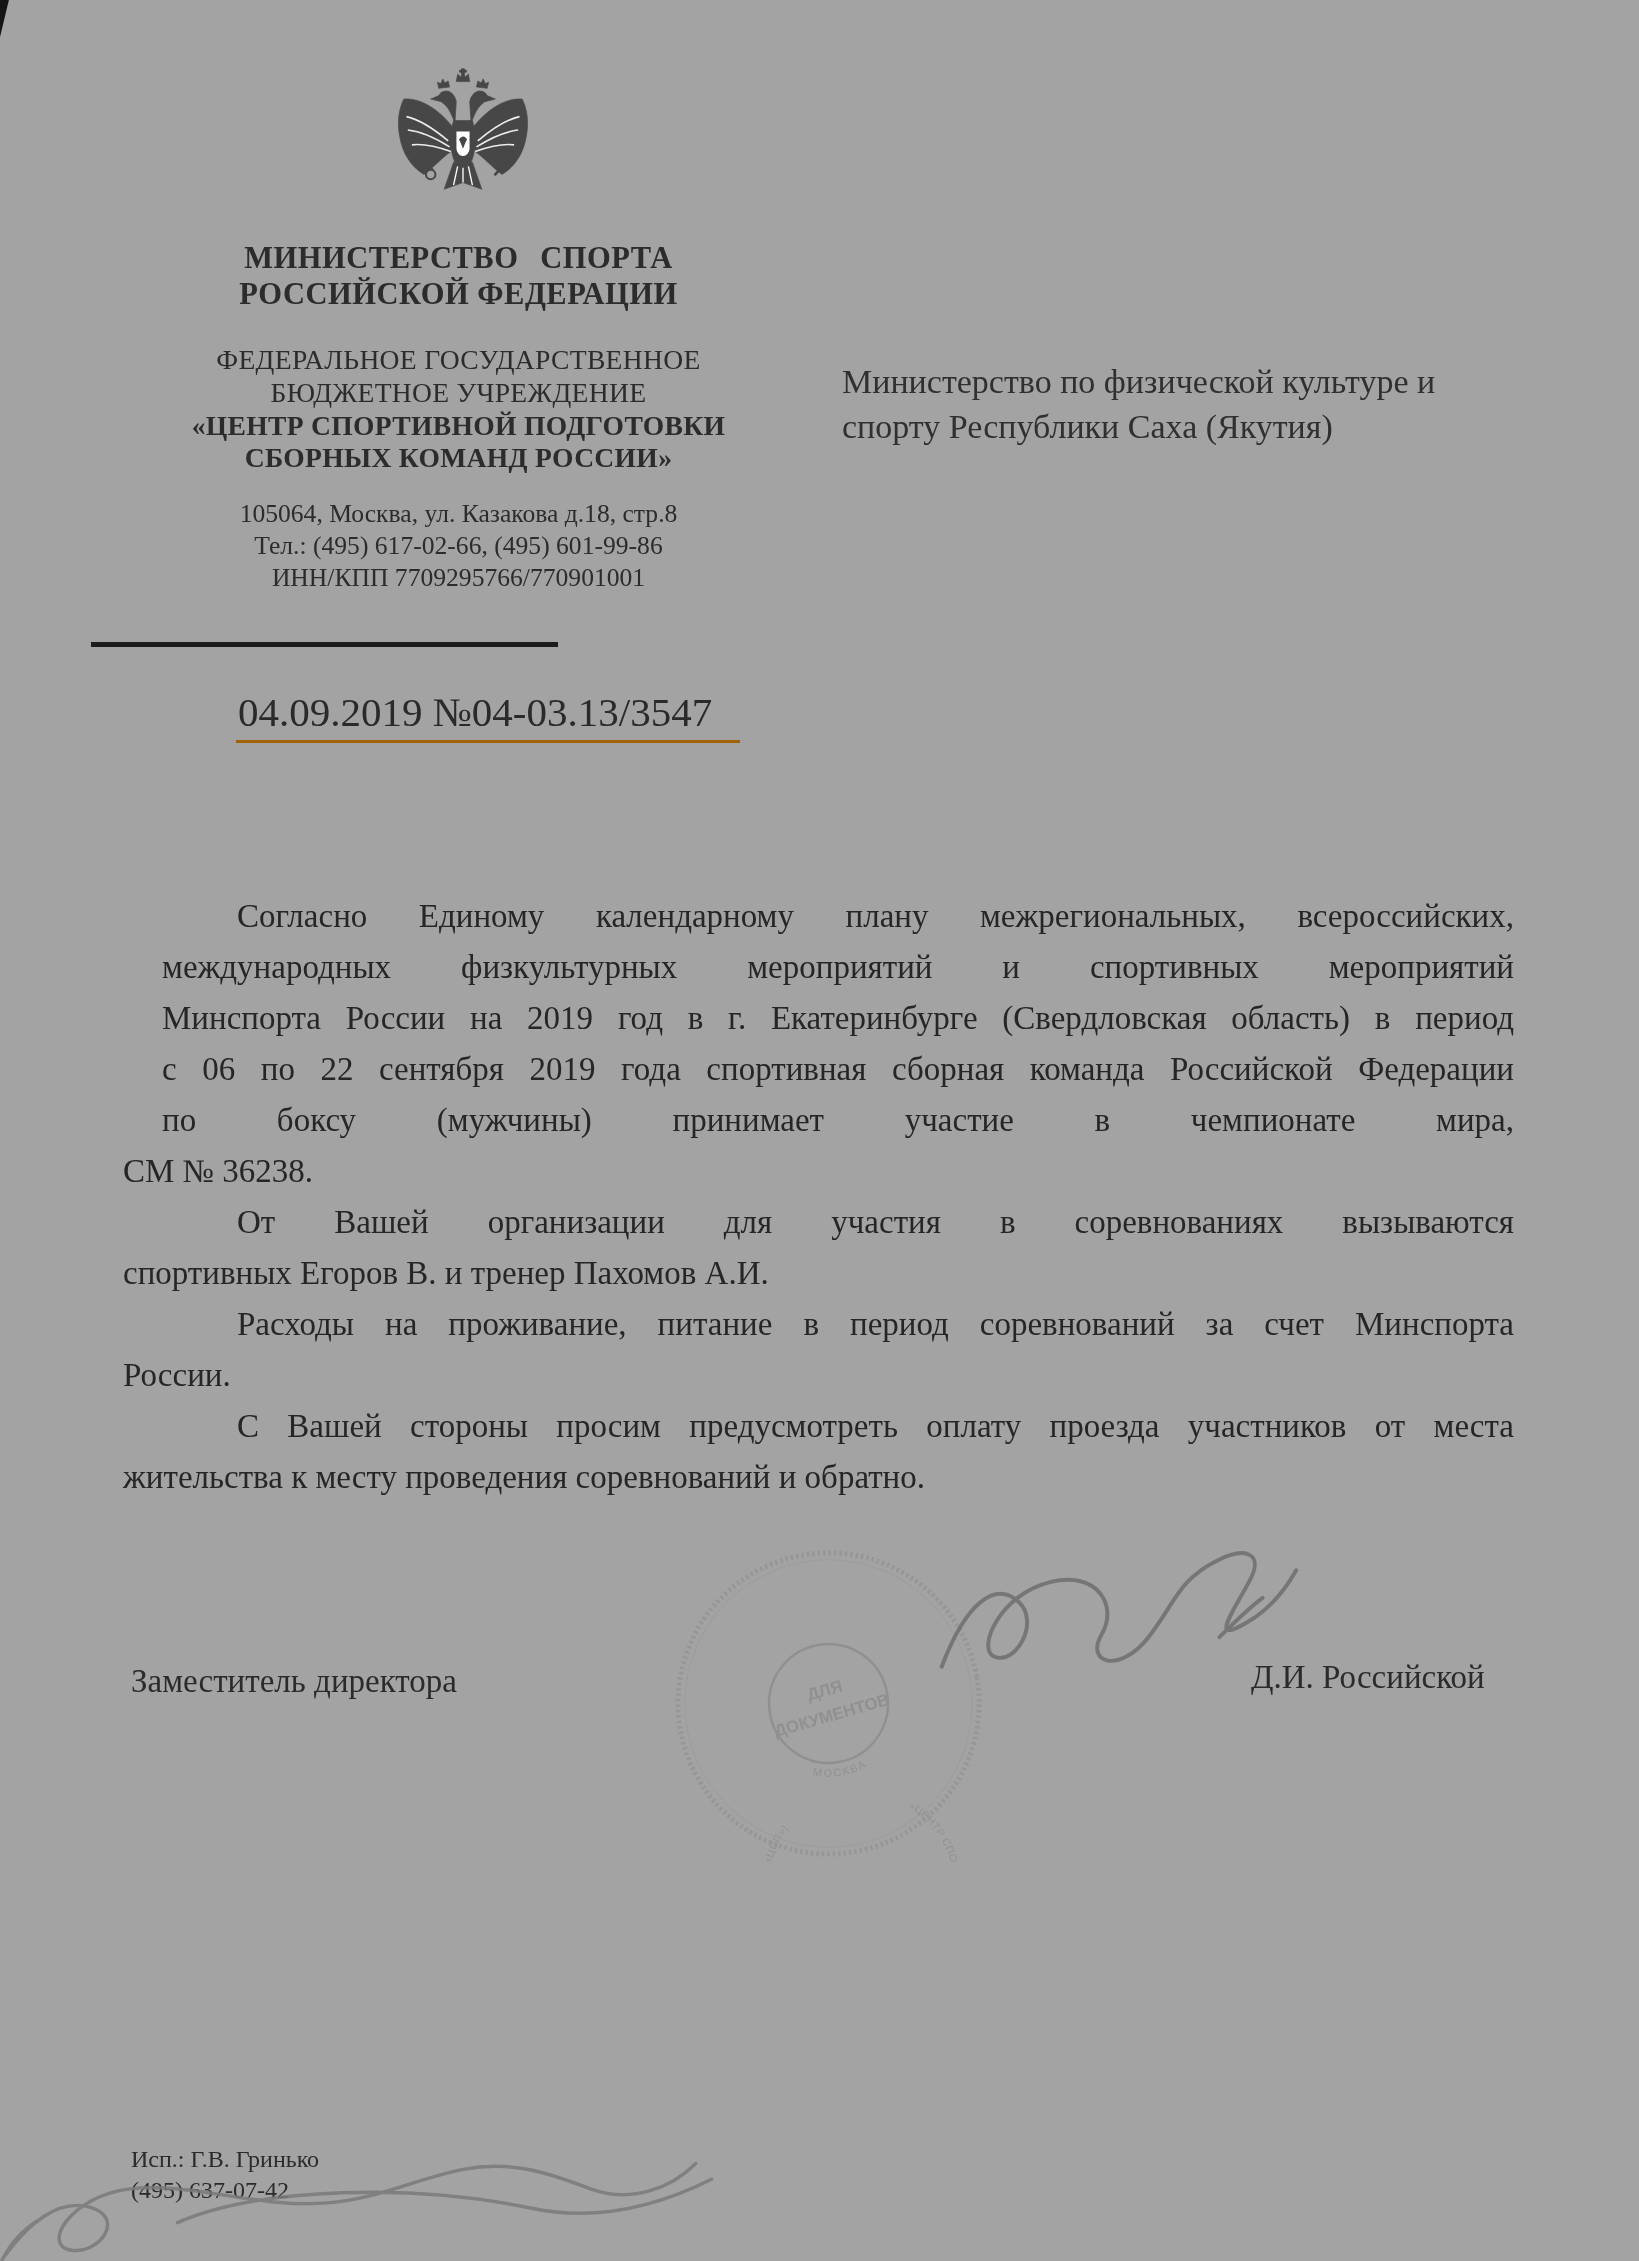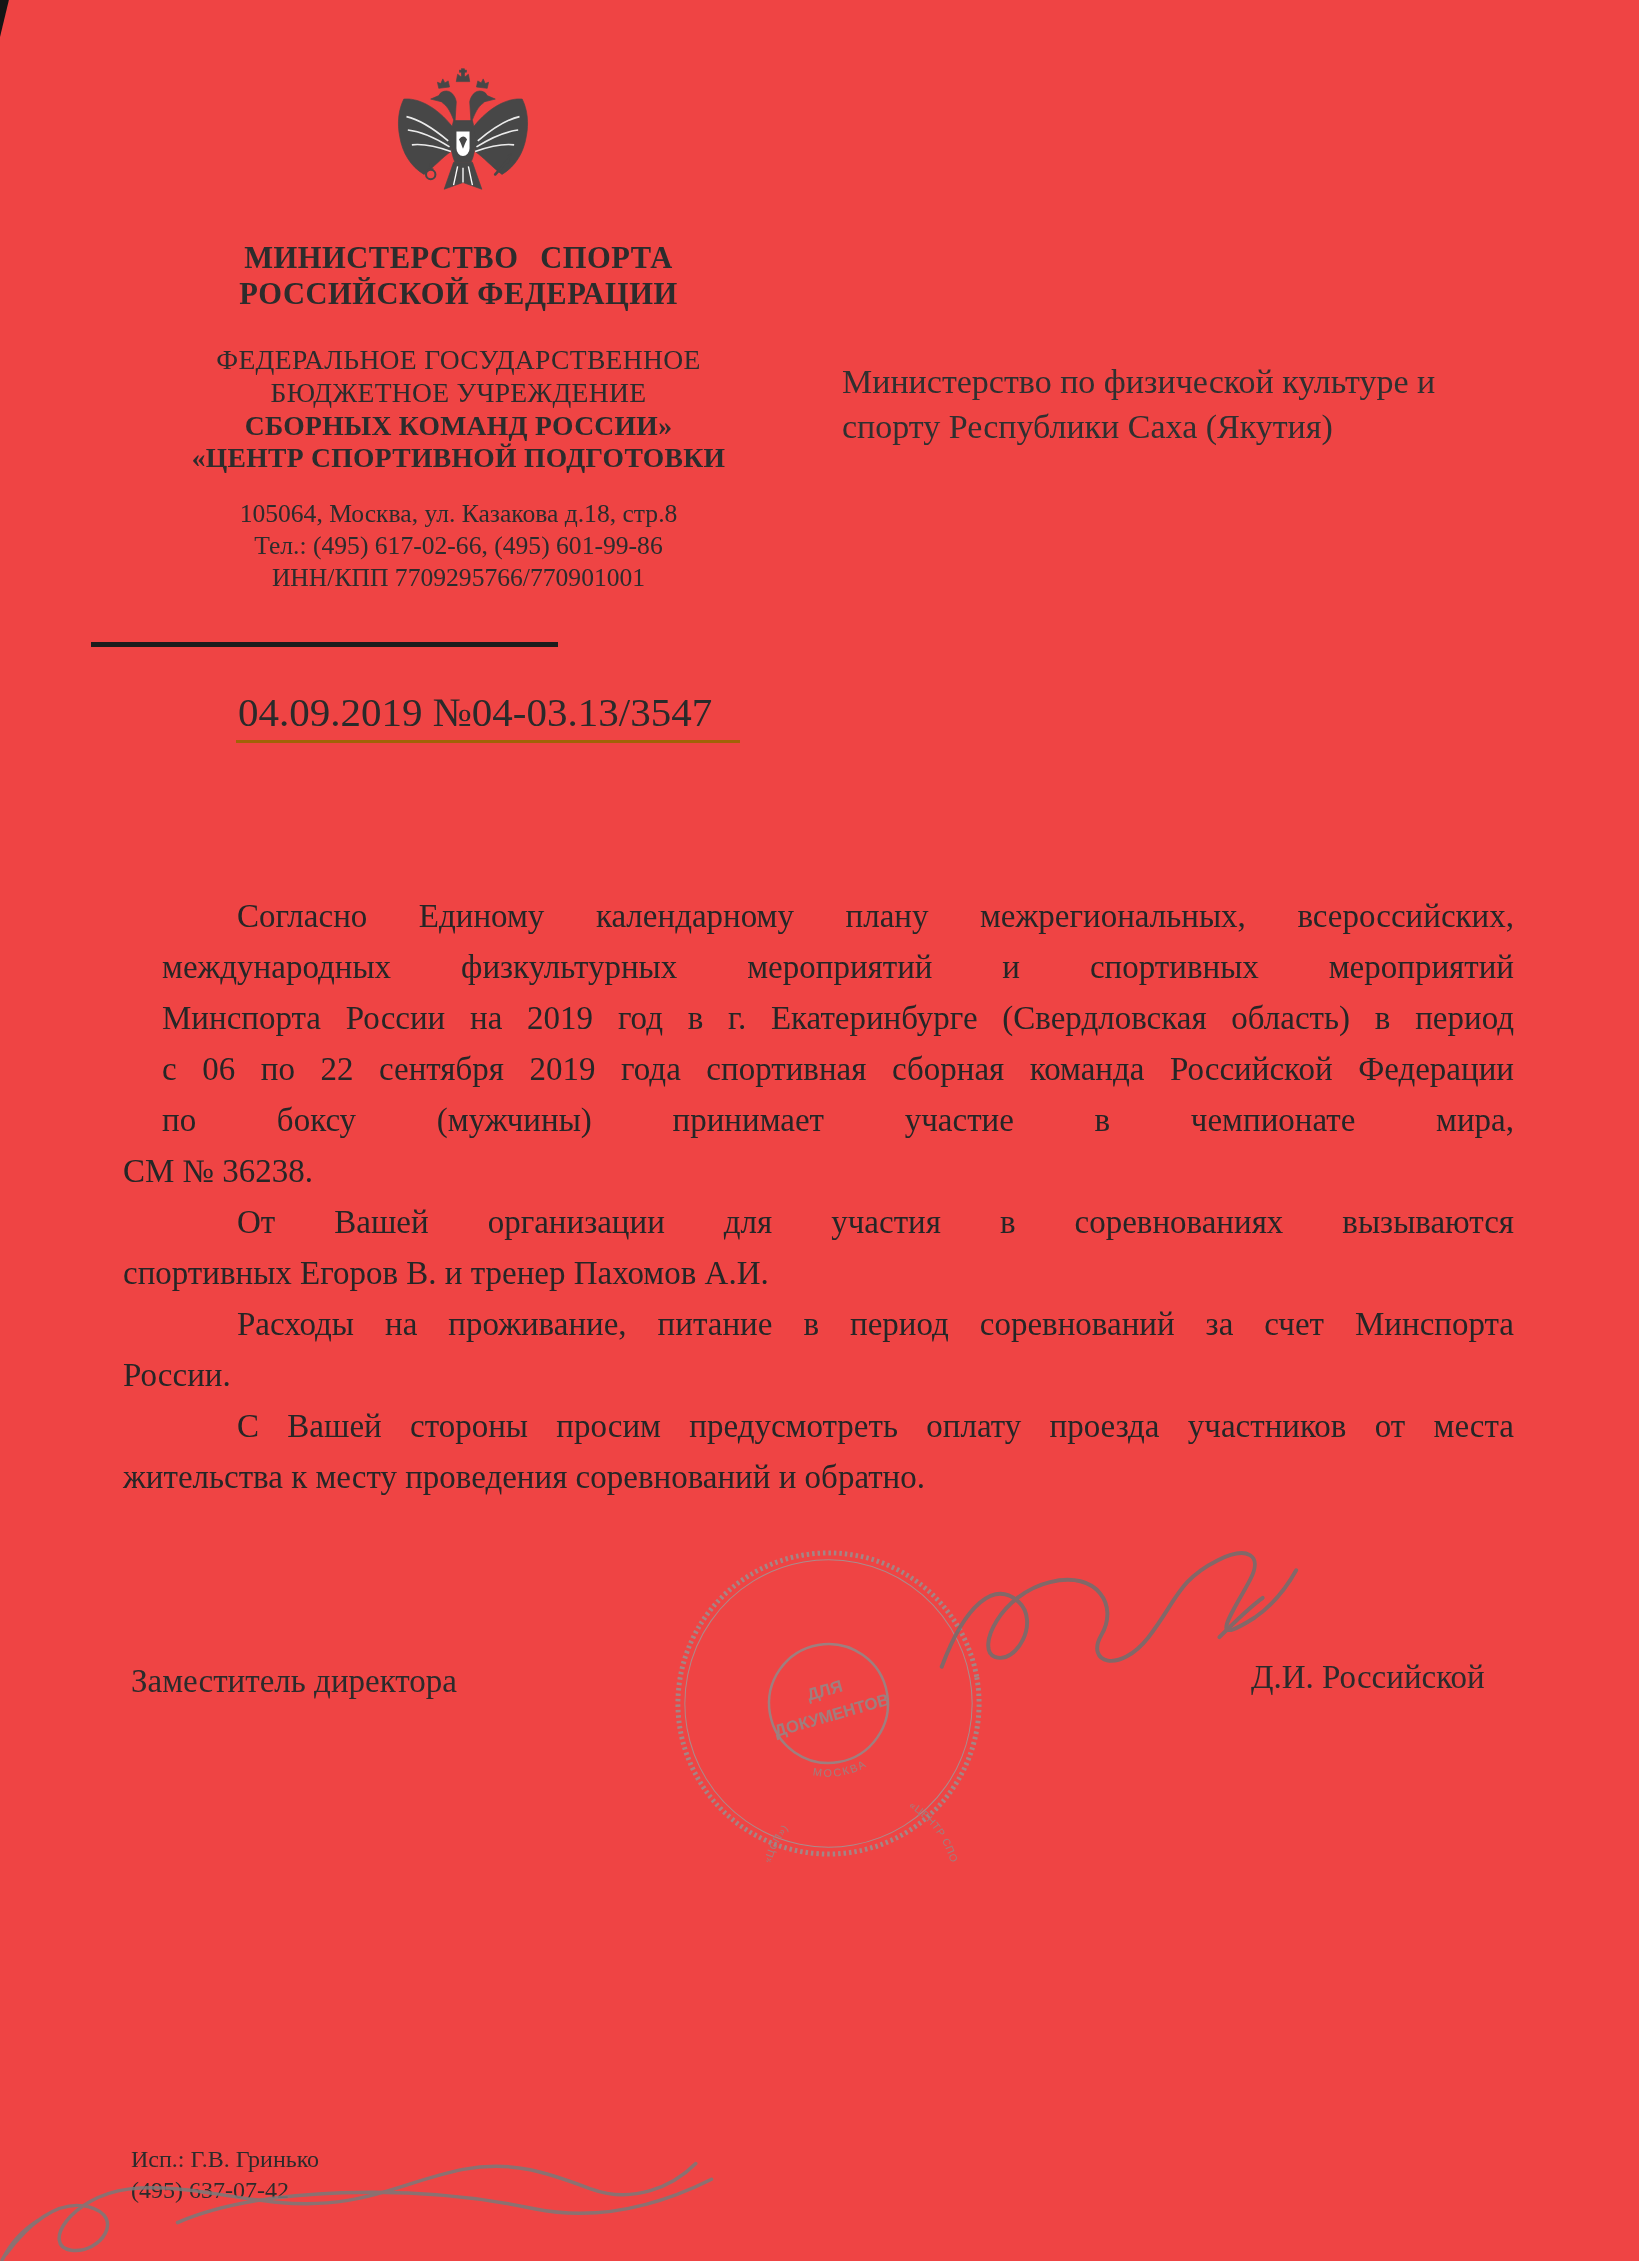--- a/index.html
+++ b/index.html
@@ -1,20 +1,20 @@
 <!DOCTYPE html>
 <html lang="ru"><head>
 <meta charset="utf-8">
 <style>
   * { margin:0; padding:0; box-sizing:border-box; }
   html,body { background:#ffffff; }
   .page {
     position:relative;
     width:1639px; height:2262px;
-    background:#ef4444;
+    background:#a3a3a3;
     font-family:"Liberation Serif","DejaVu Serif",serif;
     color:#222;
     overflow:hidden;
   }
   .corner-mark{
     position:absolute; left:0; top:0; width:8.9px; height:37px;
     background:#151515;
     clip-path:polygon(0 0,100% 0,0 100%);
   }
   
@@ -113,22 +113,22 @@
   </div>
 
   <div class="lh-left">
     <div class="lh-ministry">
       <div class="ws">МИНИСТЕРСТВО СПОРТА</div>
       <div>РОССИЙСКОЙ ФЕДЕРАЦИИ</div>
     </div>
     <div class="lh-org">
       <div>ФЕДЕРАЛЬНОЕ ГОСУДАРСТВЕННОЕ</div>
       <div>БЮДЖЕТНОЕ УЧРЕЖДЕНИЕ</div>
+      <div class="b">«ЦЕНТР СПОРТИВНОЙ ПОДГОТОВКИ</div>
       <div class="b">СБОРНЫХ КОМАНД РОССИИ»</div>
-      <div class="b">«ЦЕНТР СПОРТИВНОЙ ПОДГОТОВКИ</div>
     </div>
     <div class="lh-addr">
       <div>105064, Москва, ул. Казакова д.18, стр.8</div>
       <div>Тел.: (495) 617-02-66, (495) 601-99-86</div>
       <div>ИНН/КПП 7709295766/770901001</div>
     </div>
   </div>
 
   <div class="recipient">
     <div>Министерство по физической культуре и</div>

